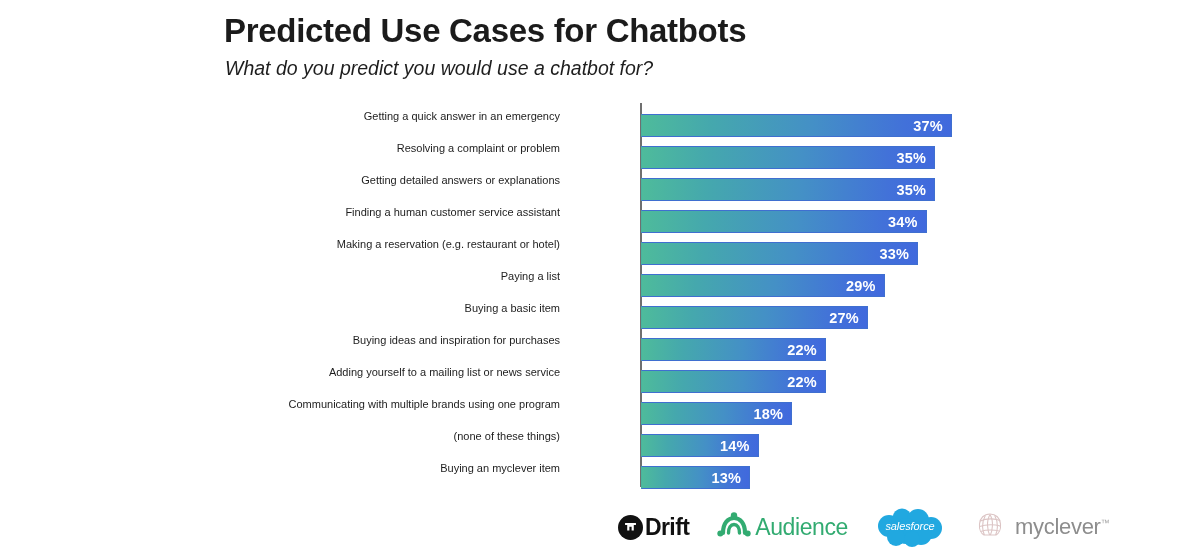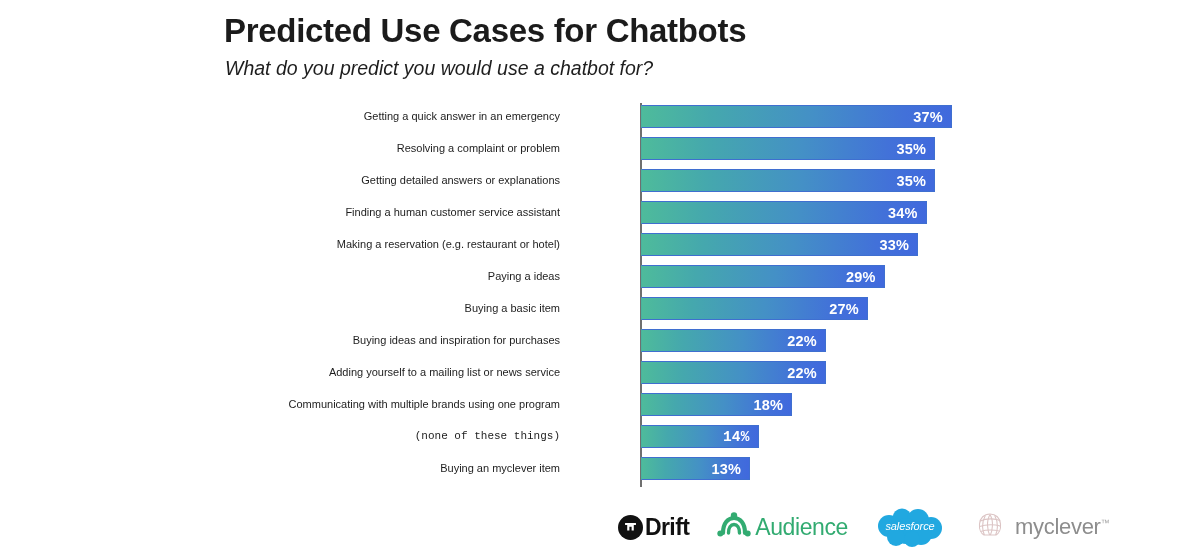--- a/index.html
+++ b/index.html
@@ -70,21 +70,21 @@
     height: 32px;
     line-height: 32px;
     font-size: 11px;
     color: #1d1d1d;
     white-space: nowrap;
     text-align: right;
   }
   .bar-wrap {
     position: absolute;
     left: 641px;
-    top: 5px;
+    top: 14px;
     height: 23px;
     border-radius: 6px;
   }
   .bar {
     position: relative;
     height: 23px;
     box-sizing: border-box;
     background: linear-gradient(to right, #4ebb9b 0%, #45a8ad 22%, #4490c6 55%, #4271d9 85%, #4069dd 100%);
     border: 1px solid #3f6fd0;
     border-left-color: #49b39f;
@@ -220,21 +220,21 @@
         </div>
         <div class="row" style="top: 128px;">
           <div class="cat-label">Making a reservation (e.g. restaurant or hotel)</div>
           <div class="bar-wrap" style="width: 277.2px;">
             <div class="bar">
               <span class="bar-value">33%</span>
             </div>
           </div>
         </div>
         <div class="row" style="top: 160px;">
-          <div class="cat-label">Paying a ideas</div>
+          <div class="cat-label">Paying a list</div>
           <div class="bar-wrap" style="width: 243.6px;">
             <div class="bar">
               <span class="bar-value">29%</span>
             </div>
           </div>
         </div>
         <div class="row" style="top: 192px;">
           <div class="cat-label">Buying a basic item</div>
           <div class="bar-wrap" style="width: 226.8px;">
             <div class="bar">
@@ -259,21 +259,21 @@
           </div>
         </div>
         <div class="row" style="top: 288px;">
           <div class="cat-label">Communicating with multiple brands using one program</div>
           <div class="bar-wrap" style="width: 151.2px;">
             <div class="bar">
               <span class="bar-value">18%</span>
             </div>
           </div>
         </div>
-        <div class="row" style="top: 320px; font-family: Liberation Mono, monospace;">
+        <div class="row" style="top: 320px;">
           <div class="cat-label">(none of these things)</div>
           <div class="bar-wrap" style="width: 117.6px;">
             <div class="bar">
               <span class="bar-value">14%</span>
             </div>
           </div>
         </div>
         <div class="row" style="top: 352px;">
           <div class="cat-label">Buying an myclever item</div>
           <div class="bar-wrap" style="width: 109.2px;">

